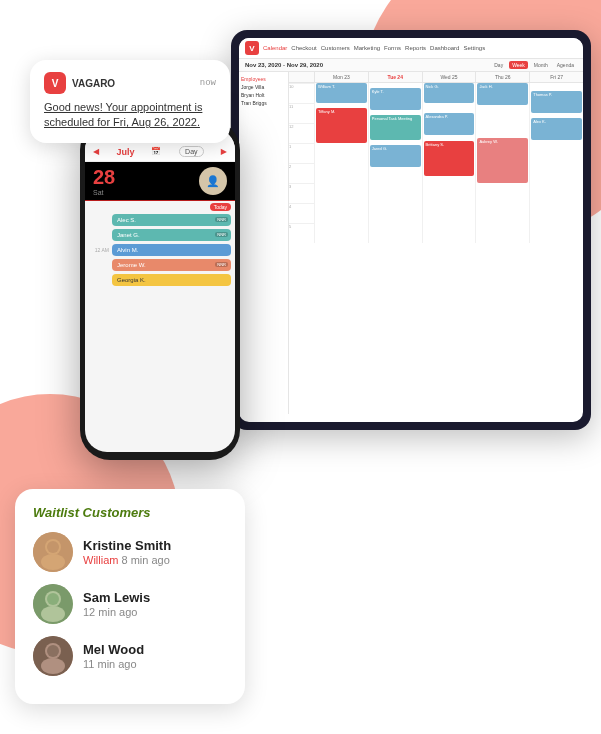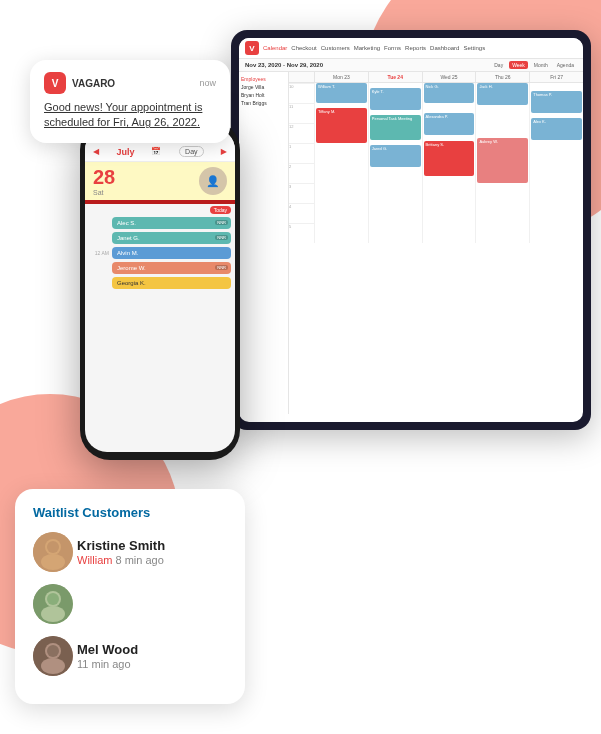--- a/index.html
+++ b/index.html
@@ -212,26 +212,26 @@
       background: #fff;
       padding: 4px 8px;
       display: flex;
       align-items: center;
       justify-content: space-between;
       border-bottom: 1px solid #eee;
     }
     .phone-month { font-size: 9px; font-weight: 700; color: #e84040; }
     .phone-view-btn { font-size: 7px; color: #555; border: 1px solid #ccc; border-radius: 8px; padding: 1px 5px; }
     .phone-date-row {
-      background: #fef9c3;
+      background: #000000;
       padding: 4px 8px;
       display: flex;
       justify-content: space-between;
       align-items: center;
-      border-bottom: 4px solid #b91c1c;
+      border-bottom: 1px solid #b91c1c;
     }
     .phone-day-num { font-size: 20px; font-weight: 700; color: #e84040; }
     .phone-day-label { font-size: 7px; color: #888; }
     .phone-avatar {
       width: 28px;
       height: 28px;
       border-radius: 50%;
       background: #d4c5a9;
       display: flex;
       align-items: center;
@@ -308,20 +308,21 @@
     }
     .notif-app-name {
       font-size: 10px;
       font-weight: 700;
       color: #333;
     }
     .notif-time {
       font-size: 9px;
       color: #999;
       margin-left: auto;
+      font-family: Liberation Mono, monospace;
     }
     .notif-text {
       font-size: 11px;
       color: #333;
       line-height: 1.4;
       text-decoration: underline;
     }
 
     
     .waitlist-card {
@@ -331,27 +332,28 @@
       width: 230px;
       background: #fff;
       border-radius: 18px;
       padding: 16px 18px;
       z-index: 6;
       box-shadow: 0 6px 24px rgba(0,0,0,0.14);
     }
     .waitlist-title {
       font-size: 13px;
       font-weight: 700;
-      color: #0369a1;
+      color: #4d7c0f;
       margin-bottom: 12px;
+      font-style: italic;
     }
     .waitlist-item {
       display: flex;
       align-items: center;
-      gap: 4px;
+      gap: 10px;
       margin-bottom: 12px;
     }
     .waitlist-avatar {
       width: 40px;
       height: 40px;
       border-radius: 50%;
       overflow: hidden;
       flex-shrink: 0;
     }
     .avatar-kristine {
@@ -594,20 +596,24 @@
     <div class="waitlist-avatar">
       <div class="avatar-sam">
         <svg width="40" height="40" viewBox="0 0 40 40">
           <circle cx="20" cy="20" r="20" fill="#7a9a6a"></circle>
           <circle cx="20" cy="15" r="8" fill="#b0c49a"></circle>
           <ellipse cx="20" cy="30" rx="12" ry="8" fill="#b0c49a"></ellipse>
           <circle cx="20" cy="15" r="6" fill="#8aae7a"></circle>
         </svg>
       </div>
     </div>
+    <div class="waitlist-info">
+      <div class="waitlist-name">Sam Lewis</div>
+      <div class="waitlist-time">12 min ago</div>
+    </div>
   </div>
 
   <div class="waitlist-item">
     <div class="waitlist-avatar">
       <div class="avatar-mel">
         <svg width="40" height="40" viewBox="0 0 40 40">
           <circle cx="20" cy="20" r="20" fill="#7a6050"></circle>
           <circle cx="20" cy="15" r="8" fill="#b09080"></circle>
           <ellipse cx="20" cy="30" rx="12" ry="8" fill="#b09080"></ellipse>
           <circle cx="20" cy="15" r="6" fill="#8a7060"></circle>

